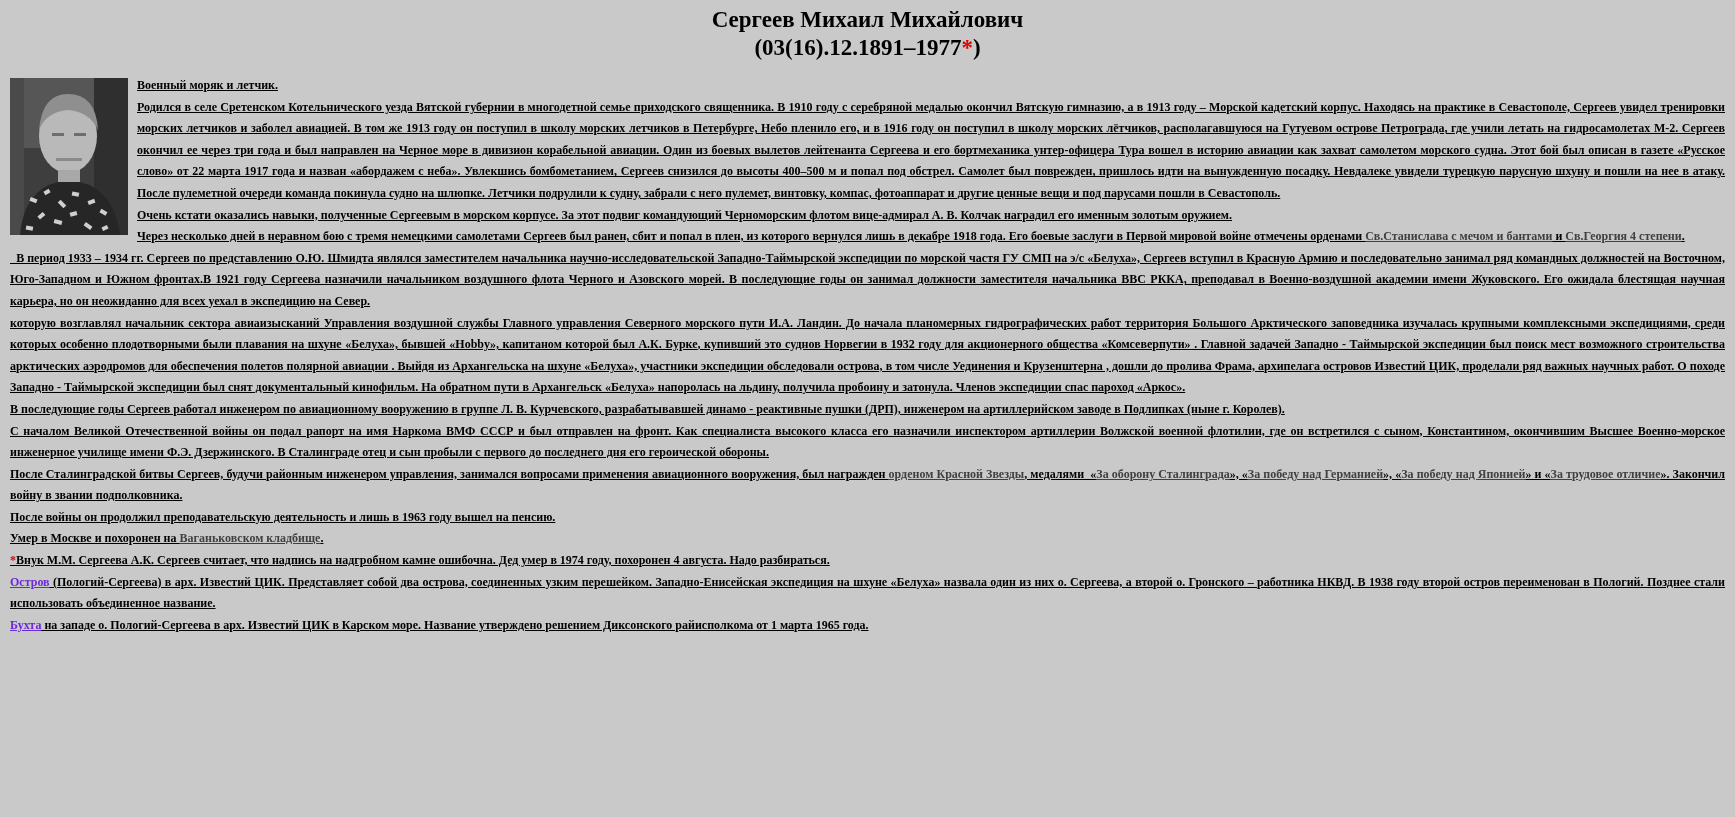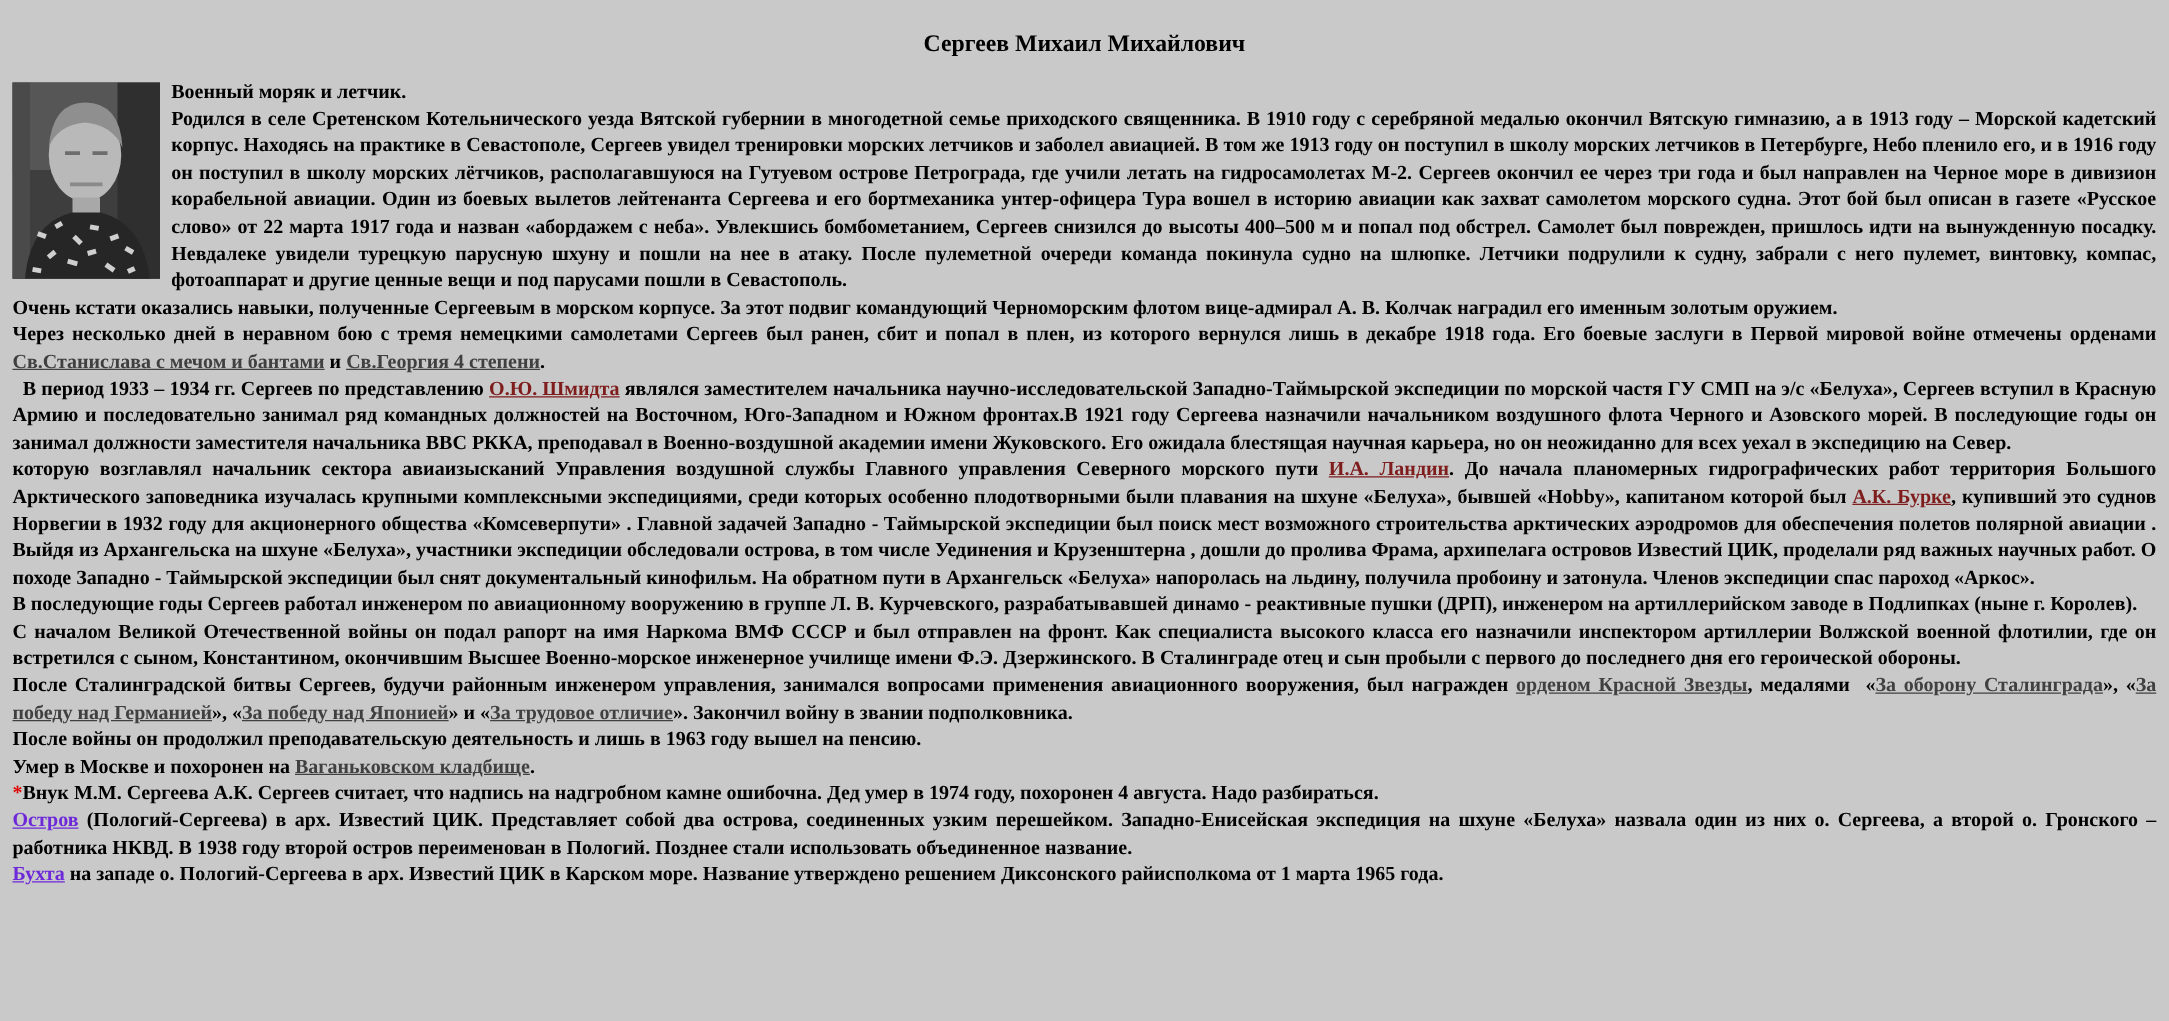--- a/index.html
+++ b/index.html
@@ -8,51 +8,53 @@
     width: 1735px;
     height: 817px;
     overflow: hidden;
     background: #c9c9c9;
     font-family: "Liberation Serif", "DejaVu Serif", serif;
     color: #000;
   }
   .page-title {
     text-align: center;
     font-weight: bold;
-    font-size: 19px;
+    font-size: 23px;
     line-height: 28px;
-    padding-top: 22px;
+    padding-top: 6px;
   }
   .red { color: #e00000; }
   .article {
     padding: 0 10px;
     margin-top: 13px;
     text-align: justify;
     font-weight: bold;
-    font-size: 16px;
+    font-size: 12px;
     line-height: 21.6px;
+    text-decoration: underline;
   }
   .photo-frame {
     float: left;
     width: 118px;
     height: 157px;
     margin: 3px 9px 2px 0;
     background: #444;
   }
   .photo-frame svg { display: block; }
   .article a { text-decoration: underline; cursor: pointer; }
   a.link    { color: #404040; }
-  a.visited { color: #7f1d1d; }
+  a.visited { color: #000000; }
   a.redlink { color: #6d28d9; }
 </style>
 </head>
 <body>
 
 <div class="page-title">
   <div>Сергеев Михаил Михайлович</div>
+  <div><span>(03(16).12.1891–1977</span><span class="red">*</span><span>)</span></div>
 </div>
 
 <div class="article">
   <div class="photo-frame">
     <svg width="118" height="157" viewBox="0 0 118 157" xmlns="http://www.w3.org/2000/svg">
       <rect width="118" height="157" fill="#3e3e3e"></rect>
       <rect x="0" y="0" width="118" height="70" fill="#565656"></rect>
       <rect x="84" y="0" width="34" height="157" fill="#2f2f2f"></rect>
       <rect x="0" y="0" width="14" height="157" fill="#4a4a4a"></rect>
 

